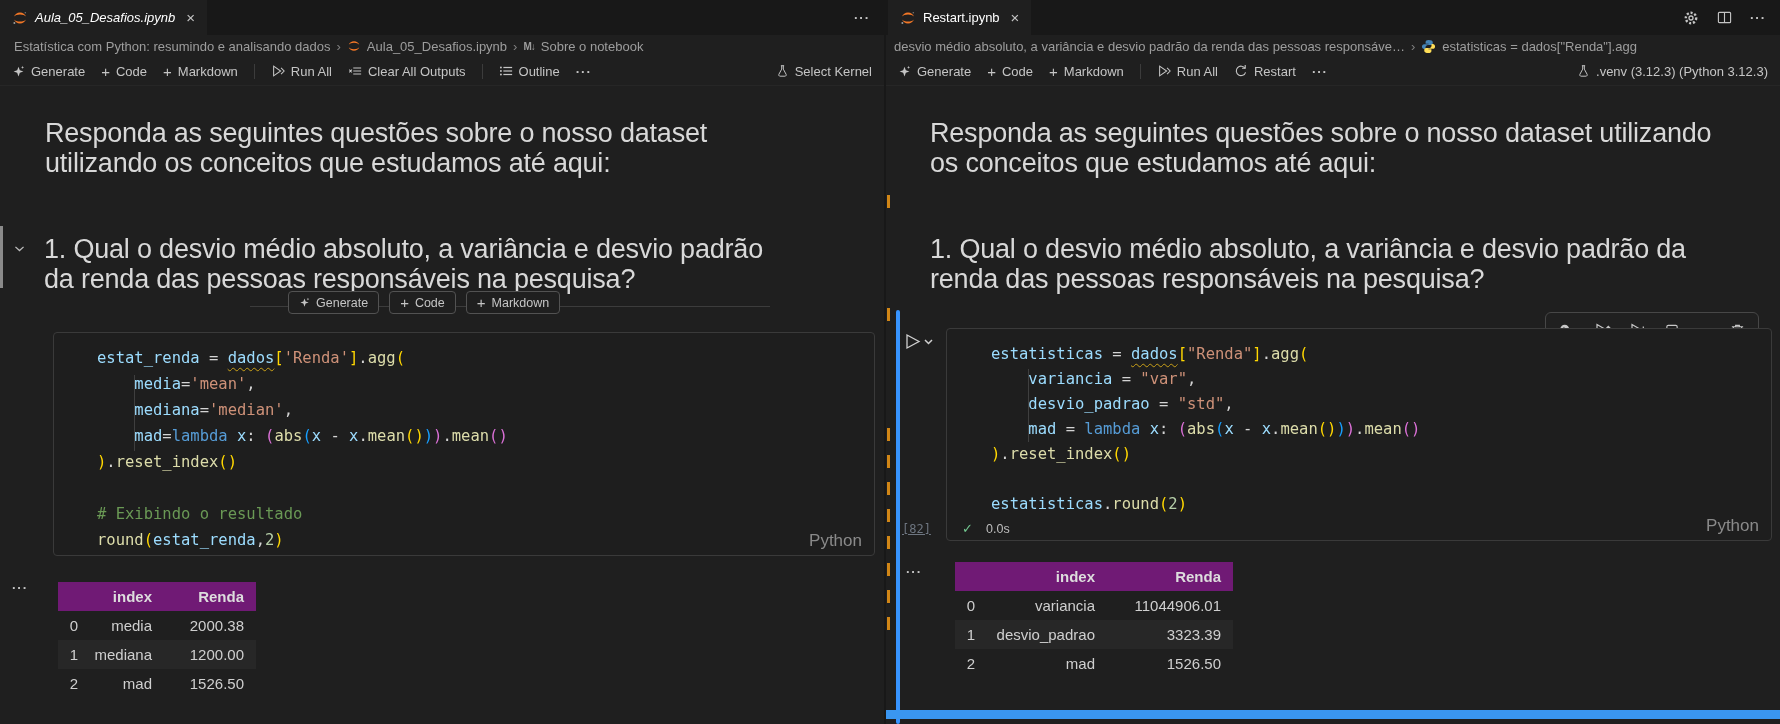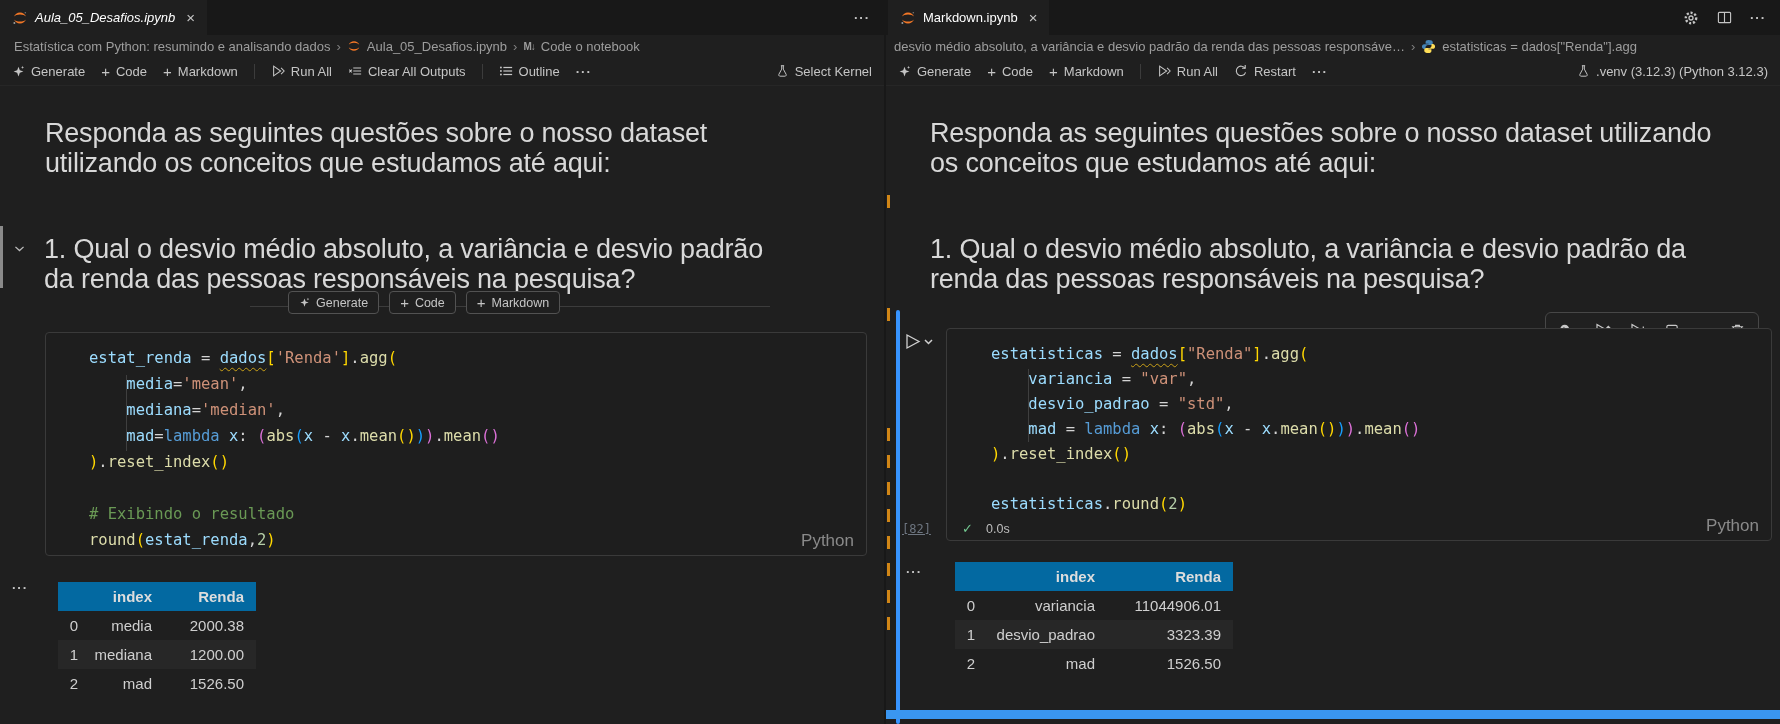--- a/index.html
+++ b/index.html
@@ -56,21 +56,21 @@
 
   
   .exec-count { position:absolute; font-family:"DejaVu Sans Mono", monospace; font-size:12px; color:#6e7681; }
   .exec-check { position:absolute; font-size:13px; color:#73c991; }
   .exec-time  { position:absolute; font-size:12.5px; color:#bdbdbd; }
 
   
   .out-kebab { position:absolute; font-size:13px; font-weight:bold; letter-spacing:1px; color:#c5c5c5; cursor:pointer; }
   .otable { position:absolute; font-size:15px; color:#cfcfcf; }
   .trow { display:flex; height:29px; align-items:center; }
-  .trow.th-row { background:#0369a1; font-weight:700; color:#dddddd; }
+  .trow.th-row { background:#701a75; font-weight:700; color:#dddddd; }
   .trow.stripe { background:#272727; }
   .tc { text-align:right; padding-right:12px; }
   .t-left .c0{width:32px} .t-left .c1{width:74px} .t-left .c2{width:92px}
   .t-right .c0{width:32px} .t-right .c1{width:120px} .t-right .c2{width:126px}
 
   
   .cell-toolbar { position:absolute; display:flex; align-items:center; gap:17px; background:#202020; border:1px solid #474747; border-radius:6px; padding:9px 13px; }
   .cell-toolbar .ci { display:flex; align-items:center; color:#c8c8c8; cursor:pointer; }
   .run-button { position:absolute; display:flex; align-items:flex-start; cursor:pointer; }
   .focus-blue-bar { position:absolute; width:4px; background:#3794ff; border-radius:2px; }
@@ -108,21 +108,21 @@
     <span class="bc-sep">›</span>
     <span class="ic">
       <svg width="14" height="14" viewBox="0 0 16 16">
           <path fill="#f37726" d="M8 11.6c-2.6 0-4.9-.9-6-2.2.8 2.3 3.2 4 6 4s5.2-1.7 6-4c-1.1 1.3-3.4 2.2-6 2.2z"></path>
           <path fill="#f37726" d="M8 4.4c2.6 0 4.9.9 6 2.2-.8-2.3-3.2-4-6-4s-5.2 1.7-6 4c1.1-1.3 3.4-2.2 6-2.2z"></path>
         </svg>
     </span>
     <span class="bc-item">Aula_05_Desafios.ipynb</span>
     <span class="bc-sep">›</span>
     <span class="bc-md">M↓</span>
-    <span class="bc-item">Code o notebook</span>
+    <span class="bc-item">Sobre o notebook</span>
   </div>
 
   <div class="nb-toolbar">
     <span class="tbtn">
       <span class="ic">
           <svg width="13" height="13" viewBox="0 0 16 16">
             <path fill="#c5c5c5" d="M8 2l1.6 4.4L14 8l-4.4 1.6L8 14 6.4 9.6 2 8l4.4-1.6zM13 1l.5 1.5L15 3l-1.5.5L13 5l-.5-1.5L11 3l1.5-.5z"></path>
           </svg>
         </span>
       <span>Generate</span>
@@ -202,21 +202,21 @@
       <span class="hover-btn">
         <span class="plus-glyph">+</span>
         <span>Code</span>
       </span>
       <span class="hover-btn">
         <span class="plus-glyph">+</span>
         <span>Markdown</span>
       </span>
     </div>
 
-    <div class="code-cell" style="left:45px; top:246px; width:822px; height:224px;">
+    <div class="code-cell" style="left:53px; top:246px; width:822px; height:224px;">
       <div class="indent-guide" style="left:80px; top:42px; height:76px;"></div>
       <div class="code" style="left:43px; top:12px;"><div class="cl"><span class="tk-v">estat_renda</span><span class="tk-o"> = </span><span class="tk-w">dados</span><span class="tk-b1">[</span><span class="tk-s">'Renda'</span><span class="tk-b1">]</span><span class="tk-o">.</span><span class="tk-f">agg</span><span class="tk-b1">(</span></div><div class="cl"><span class="tk-o">    </span><span class="tk-v">media</span><span class="tk-o">=</span><span class="tk-s">'mean'</span><span class="tk-o">,</span></div><div class="cl"><span class="tk-o">    </span><span class="tk-v">mediana</span><span class="tk-o">=</span><span class="tk-s">'median'</span><span class="tk-o">,</span></div><div class="cl"><span class="tk-o">    </span><span class="tk-v">mad</span><span class="tk-o">=</span><span class="tk-k">lambda</span><span class="tk-o"> </span><span class="tk-v">x</span><span class="tk-o">: </span><span class="tk-b2">(</span><span class="tk-f">abs</span><span class="tk-b3">(</span><span class="tk-v">x</span><span class="tk-o"> - </span><span class="tk-v">x</span><span class="tk-o">.</span><span class="tk-f">mean</span><span class="tk-b1">()</span><span class="tk-b3">)</span><span class="tk-b2">)</span><span class="tk-o">.</span><span class="tk-f">mean</span><span class="tk-b2">()</span></div><div class="cl"><span class="tk-b1">)</span><span class="tk-o">.</span><span class="tk-f">reset_index</span><span class="tk-b1">()</span></div><div class="cl">&nbsp;</div><div class="cl"><span class="tk-c"># Exibindo o resultado</span></div><div class="cl"><span class="tk-f">round</span><span class="tk-b1">(</span><span class="tk-v">estat_renda</span><span class="tk-o">,</span><span class="tk-n">2</span><span class="tk-b1">)</span></div></div>
       <span class="lang-label">Python</span>
     </div>
 
     <span class="out-kebab" style="left:12px; top:494px;">···</span>
     <div class="otable t-left" style="left:58px; top:496px;">
         <div class="trow th-row">
           <div class="tc c0"></div>
           <div class="tc c1">index</div>
@@ -246,21 +246,21 @@
   <div class="tabbar" style="padding-left:2px;">
     <div class="tab">
       <span class="ic">
         <svg width="16" height="16" viewBox="0 0 16 16">
             <path fill="#f37726" d="M8 11.6c-2.6 0-4.9-.9-6-2.2.8 2.3 3.2 4 6 4s5.2-1.7 6-4c-1.1 1.3-3.4 2.2-6 2.2z"></path>
             <path fill="#f37726" d="M8 4.4c2.6 0 4.9.9 6 2.2-.8-2.3-3.2-4-6-4s-5.2 1.7-6 4c1.1-1.3 3.4-2.2 6-2.2z"></path>
             <circle cx="2.4" cy="12.9" r="1" fill="#9e9e9e"></circle>
             <circle cx="13.3" cy="2.7" r=".8" fill="#757575"></circle>
           </svg>
       </span>
-      <span class="tab-label">Markdown.ipynb</span>
+      <span class="tab-label">Restart.ipynb</span>
       <span class="tab-close">×</span>
     </div>
     <div class="tab-actions">
       <span class="ic">
           <svg width="16" height="16" viewBox="0 0 16 16">
             <circle cx="8" cy="8" r="5.2" fill="none" stroke="#c5c5c5" stroke-width="2.4" stroke-dasharray="2.1 1.8"></circle>
             <circle cx="8" cy="8" r="2" fill="none" stroke="#c5c5c5" stroke-width="1.3"></circle>
           </svg>
         </span>
       <span class="ic">

